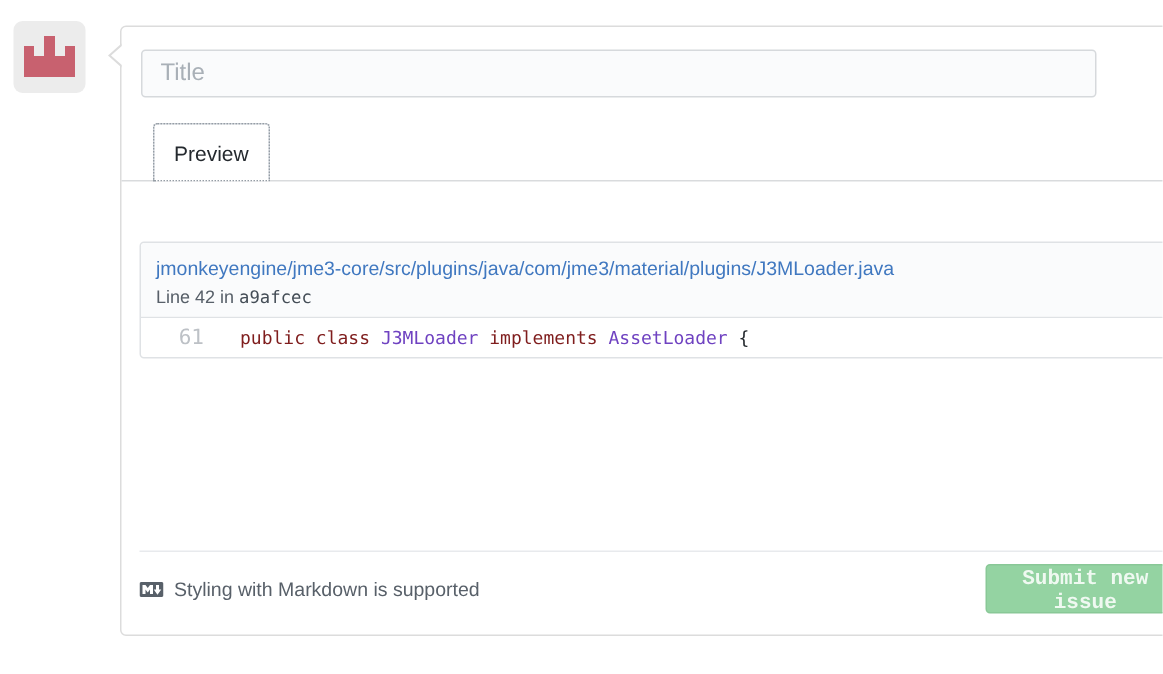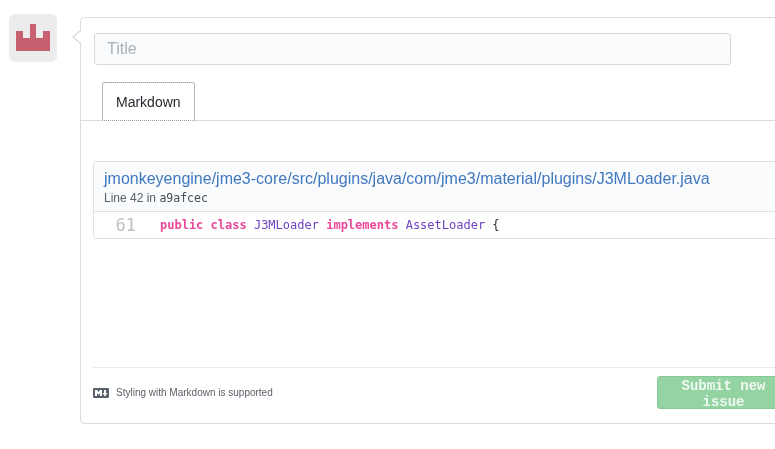--- a/index.html
+++ b/index.html
@@ -52,42 +52,42 @@
   .tab.active {
     background:#fff; border:1px solid #d1d5da; border-bottom:1px solid #fff;
     border-radius:3px 3px 0 0; margin-bottom:-1px; margin-left:9px;
     color:#24292e; outline:1px dotted #959da5; outline-offset:-1px;
   }
 
   
   .preview-pane { position:absolute; left:12px; right:14px; top:143px; }
   .ref-box { border:1px solid #dfe2e5; border-radius:3px; background:#fff; }
   .ref-header { padding:8px 10px 6px 10px; background:#fafbfc; border-radius:3px 3px 0 0; }
-  .ref-link { color:#4078c0; font-size:16px; text-decoration:none; display:inline-block; }
+  .ref-link { color:#4078c0; font-size:13px; text-decoration:none; display:inline-block; }
   .ref-line { font-size:12px; color:#586069; margin-top:3px; }
   .sha { font-family:"DejaVu Sans Mono", monospace; font-size:11.5px; color:#444d56;margin-top:16px; }
   .code-row {
     border-top:1px solid #dfe2e5; display:flex; align-items:center; height:27px;
     font-family:"DejaVu Sans Mono", monospace; font-size:12px;
     border-radius:0 0 3px 3px; background:#fff;
   }
-  .lineno { width:42px; flex:none; text-align:right; color:#bdc1c6; font-size:17px; }
+  .lineno { width:42px; flex:none; text-align:right; color:#bdc1c6; font-size:14px; }
   .code { white-space:pre; padding-left:24px; }
-  .tok-keyword { color:#ec4899;font-weight:bold; }
+  .tok-keyword { color:#7f1d1d; }
   .tok-class { color:#6f42c1;margin-top:40px; }
   .tok-plain { color:#24292e; }
 
   
   .footer {
     position:absolute; left:12px; right:17px; bottom:0; height:56px;
     border-top:1px solid #e8eaed;
     display:flex; align-items:center; justify-content:space-between;
     padding-bottom:6px;
   }
-  .md-note { display:flex; align-items:center; gap:7px; color:#586069; font-size:10px; cursor:pointer; }
+  .md-note { display:flex; align-items:center; gap:7px; color:#586069; font-size:13px; cursor:pointer; }
   .md-note svg { flex:none; display:block; }
   .submit-btn {
     width:133px; height:33px; background:#94d3a2; border:1px solid #89c897;
     border-radius:3px; color:rgba(255,255,255,0.85); font-weight:bold;
     font-size:14px; font-family:Liberation Mono, monospace; cursor:default;
   }
 </style>
 </head>
 <body>
 
@@ -102,21 +102,21 @@
     </g>
   </svg>
 </div>
 
 <div class="issue-box">
   <div class="caret"></div>
 
   <input class="title-input" type="text" placeholder="Title" style="">
 
   <div class="tab-bar">
-    <div class="tab active">Markdown</div>
+    <div class="tab active">Preview</div>
   </div>
 
   <div class="preview-pane">
     <div class="ref-box">
       <div class="ref-header">
         <a href="#" class="ref-link">jmonkeyengine/jme3-core/src/plugins/java/com/jme3/material/plugins/J3MLoader.java</a>
         <div class="ref-line">
           <span>Line 42 in</span>
           <span class="sha">a9afcec</span>
         </div>

